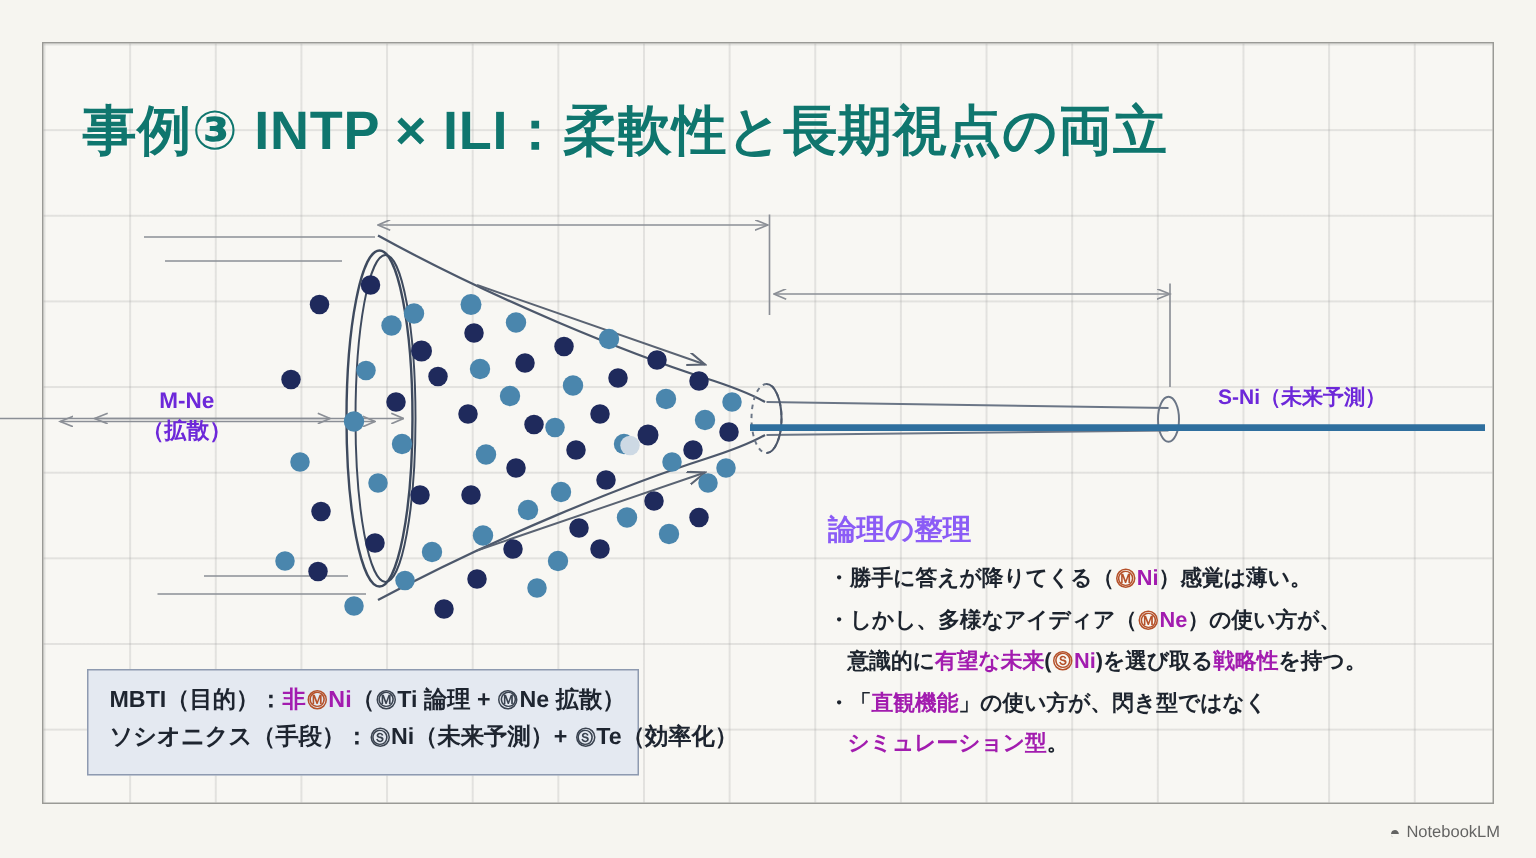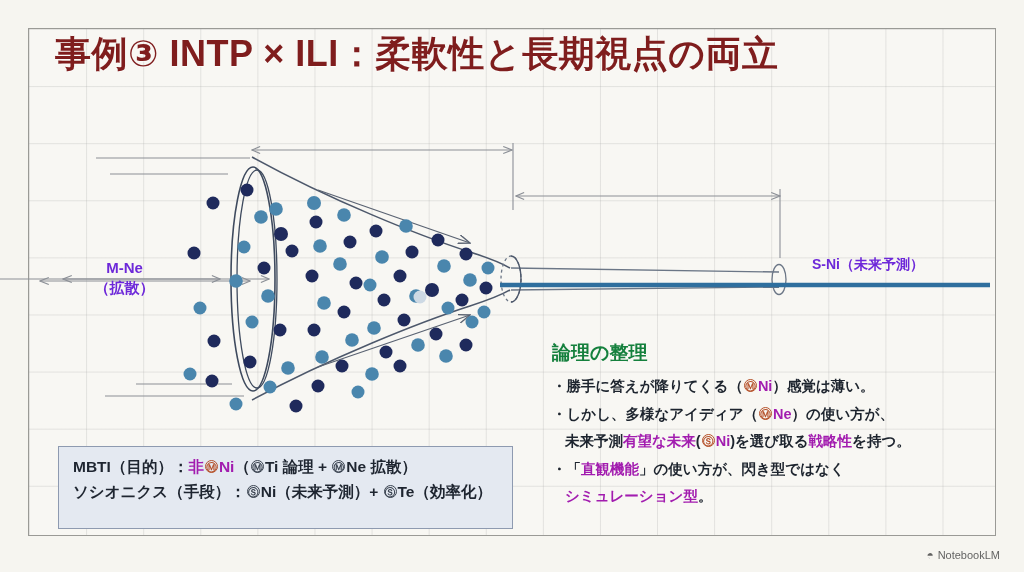--- a/index.html
+++ b/index.html
@@ -17,22 +17,22 @@
     width:968px;height:508px;
     background:
       linear-gradient(to right, rgba(150,150,150,.22) 1px, transparent 1px) 0 0/57.1px 100%,
       linear-gradient(to bottom, rgba(150,150,150,.22) 1px, transparent 1px) 0 0/100% 57.1px,
       #f8f7f3;
     border:1px solid #9a9a96;
     box-sizing:border-box;
   }
   
   #page-title{
-    position:absolute;left:55px;top:30px;
-    font-size:36px;font-weight:bold;color:#7f1d1d;
+    position:absolute;left:55px;top:63px;
+    font-size:36px;font-weight:bold;color:#0f766e;
     letter-spacing:.5px;
     text-shadow:0 1px 0 rgba(255,255,255,.6);
     white-space:nowrap;
   }
   
   #diagram{
     position:absolute;left:0;top:0;width:1024px;height:572px;
     pointer-events:none;
   }
   
@@ -44,36 +44,36 @@
   }
   
   #axis-label-right{
     position:absolute;left:812px;top:256px;
     font-size:14px;font-weight:bold;color:#6d28d9;
     white-space:nowrap;
   }
   
   #legend-box{
     position:absolute;left:58px;top:446px;
-    width:455px;
+    width:368px;
     background:#e4e9f1;
     border:1px solid #8e9ab0;
     box-sizing:border-box;
-    padding:7px 14px 24px 14px;
+    padding:7px 14px 12px 14px;
   }
   #legend-box .legend-row{
     font-size:15.5px;font-weight:bold;color:#1e2530;
     line-height:1.62;white-space:nowrap;
   }
   
   #logic-panel{
     position:absolute;left:552px;top:340px;width:440px;
   }
   #logic-heading{
-    font-size:19px;font-weight:bold;color:#15803d;
+    font-size:19px;font-weight:bold;color:#8b5cf6;
     margin-bottom:9px;
     font-family:Liberation Mono, monospace;
   }
   .bullet{
     font-size:14.5px;font-weight:bold;color:#1d242e;
     line-height:1.56;margin-bottom:5px;
     white-space:nowrap;
   }
   .bullet .ind{display:inline-block;width:13px;}
   .hl{color:#a21caf;}
@@ -258,21 +258,21 @@
 
   <div class="bullet">
     <span>・勝手に答えが降りてくる（</span><span class="circ">Ⓜ</span><span class="hl">Ni</span><span>）感覚は薄い。</span>
   </div>
 
   <div class="bullet">
     <span>・しかし、多様なアイディア（</span><span class="circ">Ⓜ</span><span class="hl">Ne</span><span>）の使い方が、</span>
   </div>
 
   <div class="bullet">
-    <span class="ind"></span><span>未来予測</span><span class="hl">有望な未来</span><span>(</span><span class="circ">Ⓢ</span><span class="hl">Ni</span><span>)</span><span>を選び取る</span><span class="hl">戦略性</span><span>を持つ。</span>
+    <span class="ind"></span><span>意識的に</span><span class="hl">有望な未来</span><span>(</span><span class="circ">Ⓢ</span><span class="hl">Ni</span><span>)</span><span>を選び取る</span><span class="hl">戦略性</span><span>を持つ。</span>
   </div>
 
   <div class="bullet">
     <span>・「</span><span class="hl">直観機能</span><span>」の使い方が、閃き型ではなく</span>
   </div>
 
   <div class="bullet">
     <span class="ind"></span><span class="hl">シミュレーション型</span><span>。</span>
   </div>
 </div>

